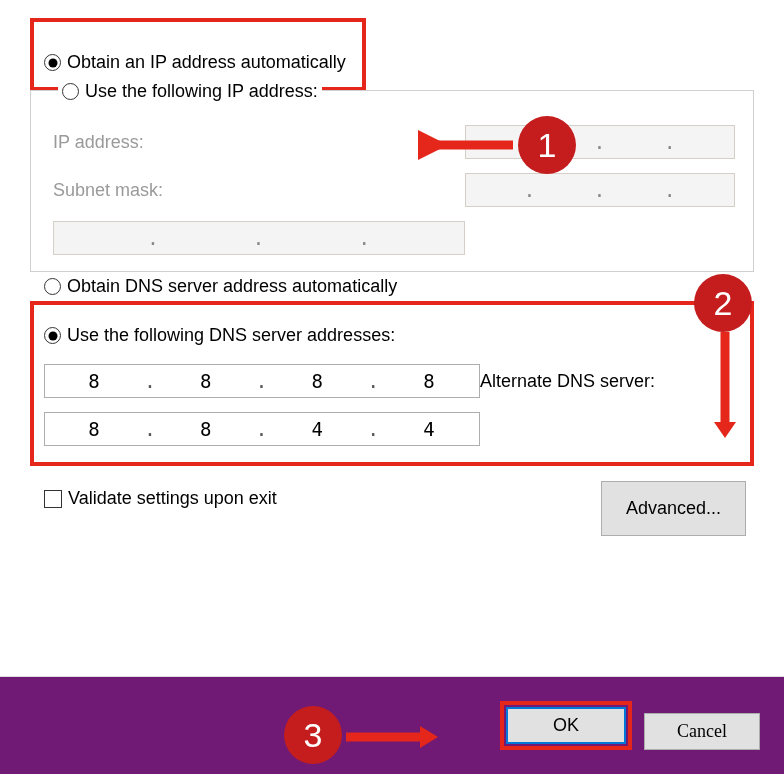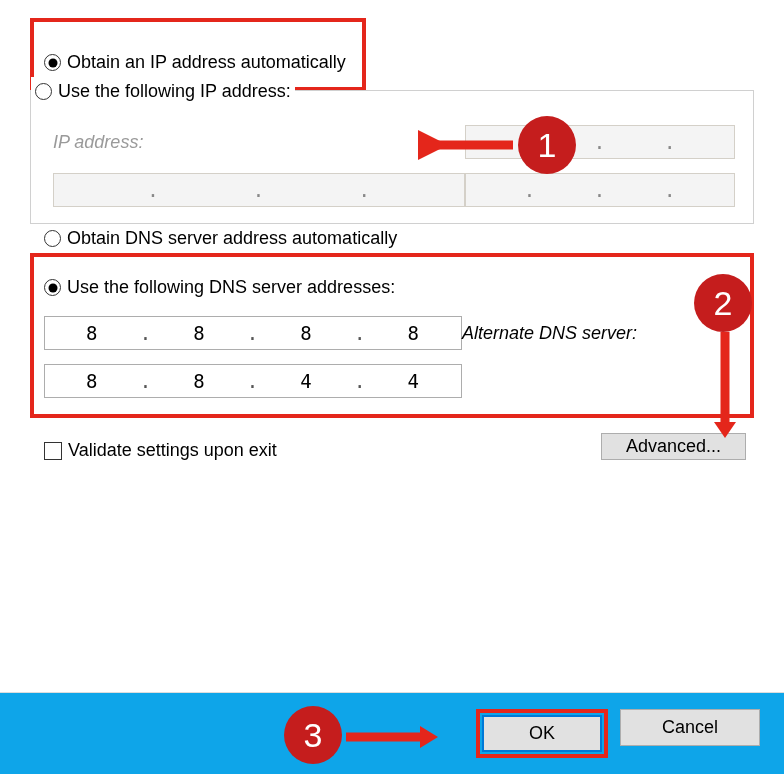--- a/index.html
+++ b/index.html
@@ -55,36 +55,35 @@
     }
     .fieldset {
       border: 1.5px solid #d0d0d0;
       margin-top: -1px;
       padding: 20px 18px 16px 22px;
       position: relative;
     }
     .fieldset-legend {
       position: absolute;
       top: -14px;
-      left: 0;
+      left: 27px;
       background: #fff;
       padding: 0 4px;
       display: flex;
       align-items: center;
     }
     .field-grid {
       display: grid;
       grid-template-columns: 1fr 270px;
       row-gap: 14px;
       align-items: center;
       margin-top: 14px;
     }
     .field-label {
       color: #000;
-      font-style: italic;
     }
     .field-label.disabled {
       color: #9a9a9a;
     }
     .ip-input {
       border: 1.5px solid #adadad;
       background: #fff;
       height: 34px;
       display: flex;
       align-items: center;
@@ -105,21 +104,21 @@
     .ip-input .dot {
       color: #555;
     }
     .ip-input.disabled .dot {
       color: #888;
     }
     .dns-section {
     }
     .group2-highlight {
       border: 4px solid #e4261b;
-      padding: 6px 18px 16px 10px;
+      padding: 6px 0 16px 10px;
       margin-top: 4px;
     }
     .dns-fieldset {
       position: relative;
       padding-top: 10px;
     }
     .dns-legend {
       display: flex;
       align-items: center;
       margin-bottom: 4px;
@@ -138,57 +137,57 @@
     }
     .advanced-row {
       display: flex;
       justify-content: flex-end;
       margin-top: -28px;
       padding-right: 8px;
     }
     .button {
       background: #e1e1e1;
       border: 1.5px solid #adadad;
-      padding: 2px 24px;
+      padding: 16px 24px;
       font-family: inherit;
       font-size: 18px;
       cursor: pointer;
     }
     .footer {
       position: absolute;
       bottom: 0;
       left: 0;
       right: 0;
       border-top: 1.5px solid #ddd;
-      background: #0ea5e9;
-      padding: 16px 24px;
+      background: #701a75;
+      padding: 24px 24px;
       display: flex;
       justify-content: flex-end;
       gap: 12px;
-      align-items: flex-start;
+      align-items: flex-end;
     }
     .ok-highlight {
       border: 4px solid #e4261b;
       padding: 2px;
     }
     .ok-button {
       background: #e1e1e1;
       border: 2px solid #0078d7;
       padding: 6px 0;
       width: 120px;
       font-family: inherit;
       font-size: 18px;
       cursor: pointer;
     }
     .cancel-button {
       background: #e1e1e1;
       border: 1.5px solid #adadad;
       padding: 7px 0;
-      width: 140px;
-      font-family: Liberation Sans, sans-serif;
+      width: 116px;
+      font-family: Liberation Serif, serif;
       font-size: 18px;
       cursor: pointer;
     }
     
     .annotation-circle {
       position: absolute;
       width: 58px;
       height: 58px;
       border-radius: 50%;
       background: #c51d1d;
@@ -228,20 +227,21 @@
       <div class="field-label disabled">IP address:</div>
       <div class="ip-input disabled">
         <span class="octet"></span>
           <span class="dot">.</span>
           <span class="octet"></span>
           <span class="dot">.</span>
           <span class="octet"></span>
           <span class="dot">.</span>
           <span class="octet"></span>
       </div>
+      <div class="field-label disabled">Subnet mask:</div>
       <div class="ip-input disabled">
         <span class="octet"></span>
           <span class="dot">.</span>
           <span class="octet"></span>
           <span class="dot">.</span>
           <span class="octet"></span>
           <span class="dot">.</span>
           <span class="octet"></span>
       </div>
       <div class="ip-input disabled">

